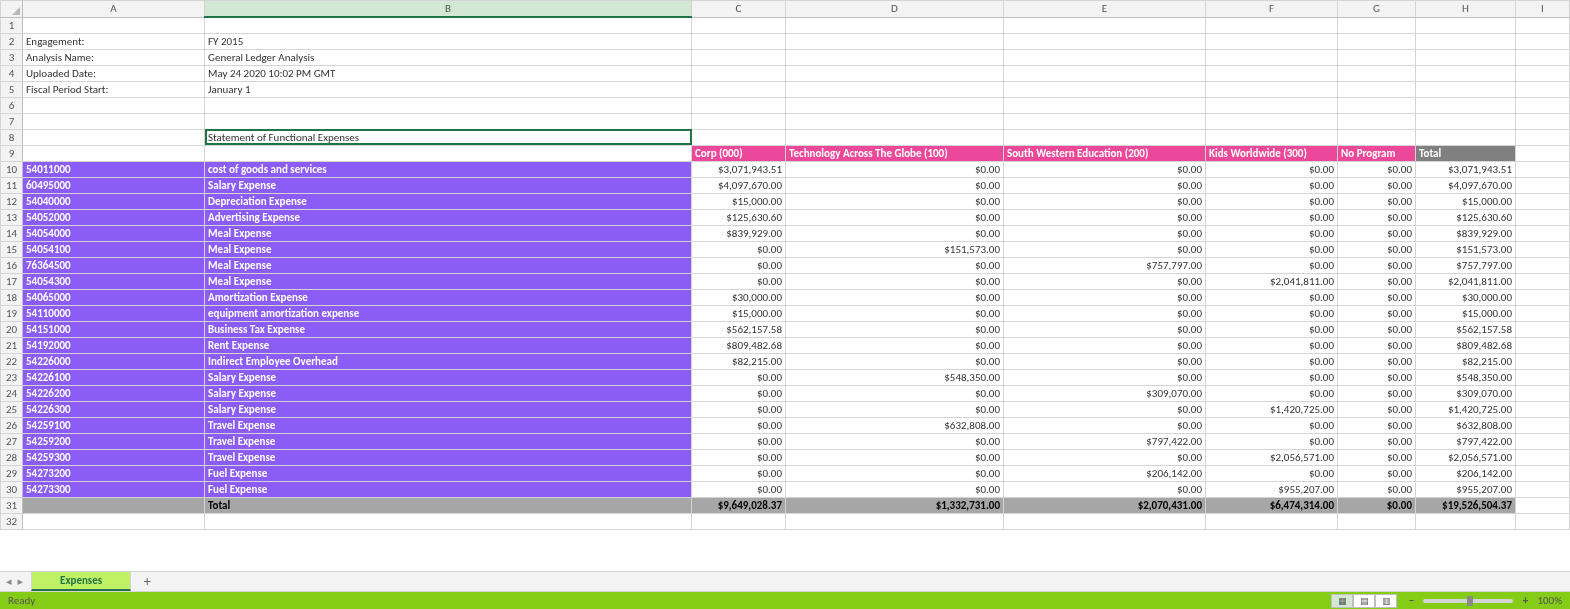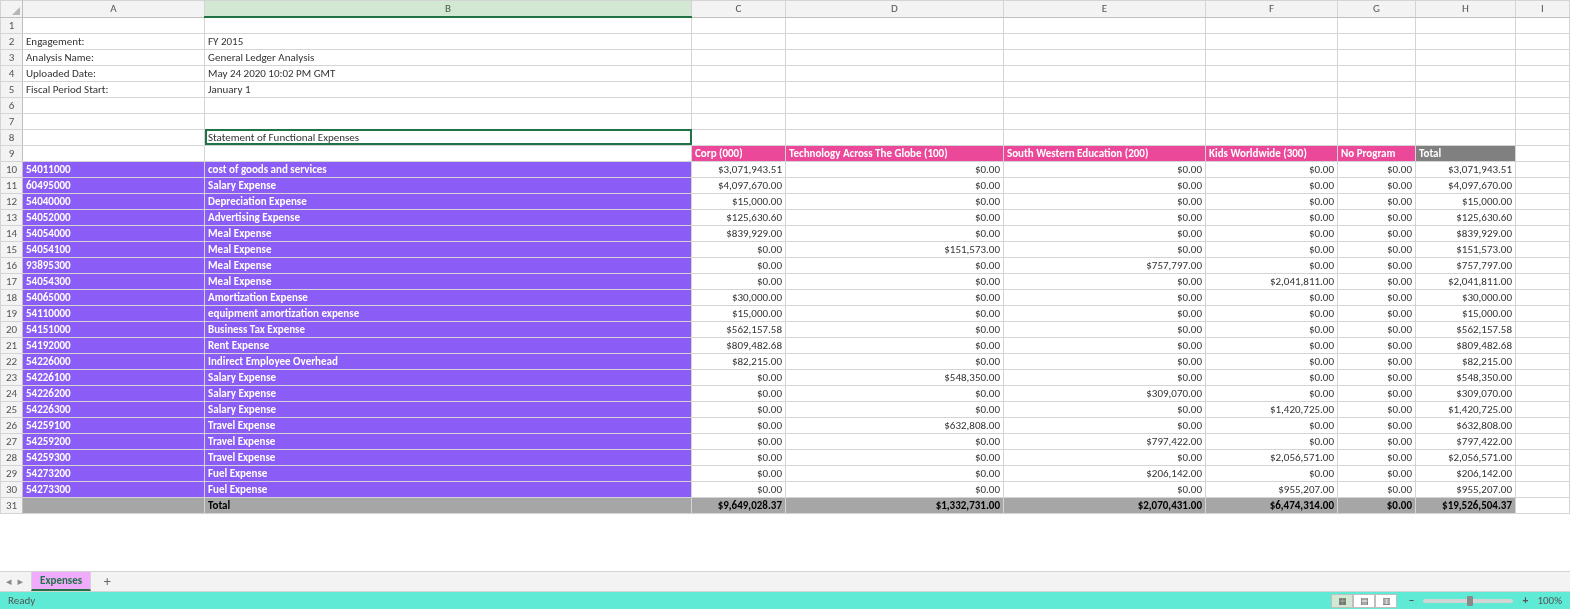--- a/index.html
+++ b/index.html
@@ -17,23 +17,23 @@
   td.grayhdr{background:#808080;color:#fff;font-weight:700}
   td.grayrow{background:#a6a6a6;color:#000;font-weight:700}
   td.num{text-align:right}
   td.bold{font-weight:400}
   td.selcell{outline:2px solid #217346;outline-offset:-2px}
   
   .cA{width:182px}.cB{width:487px}.cC{width:94px}.cD{width:218px}.cE{width:202px}.cF{width:132px}.cG{width:78px}.cH{width:100px}.cI{width:54px}
   .tabbar{position:absolute;left:0;right:0;bottom:18px;height:20px;background:#f3f3f3;border-top:1px solid #d4d4d4;display:flex;align-items:stretch;font-size:11px}
   .tabnav{display:flex;align-items:center;padding:0 6px;gap:6px;color:#8a8a8a}
   .tabnav span{cursor:default}
-  .tab{display:flex;align-items:center;padding:0 8px;background:#f0abfc;border:1px solid #d4d4d4;border-top:none;border-bottom:2px solid #217346;color:#217346;font-weight:700;margin-left:2px}
+  .tab{display:flex;align-items:center;padding:0 28px;background:#bef264;border:1px solid #d4d4d4;border-top:none;border-bottom:2px solid #217346;color:#217346;font-weight:700;margin-left:2px}
   .addtab{display:flex;align-items:center;justify-content:center;width:24px;color:#666;font-size:14px;margin-left:4px}
-  .statusbar{position:absolute;left:0;right:0;bottom:0;height:18px;background:#5eead4;border-top:1px solid #d4d4d4;display:flex;align-items:center;font-size:11px;color:#555;padding:0 8px;justify-content:space-between}
+  .statusbar{position:absolute;left:0;right:0;bottom:0;height:18px;background:#84cc16;border-top:1px solid #d4d4d4;display:flex;align-items:center;font-size:11px;color:#555;padding:0 8px;justify-content:space-between}
   .status-right{display:flex;align-items:center;gap:8px}
   .viewbtns{display:flex;gap:0}
   .viewbtn{width:22px;height:14px;border:1px solid #bfbfbf;display:flex;align-items:center;justify-content:center;font-size:9px;color:#555;background:#fff}
   .viewbtn.active{background:#d2e8d2}
   .zoom{display:flex;align-items:center;gap:6px}
   .zoom-track{width:90px;height:4px;background:#d4d4d4;position:relative;border-radius:2px}
   .zoom-thumb{position:absolute;top:-3px;left:44px;width:6px;height:10px;background:#8a8a8a;border-radius:1px}
   .zoom-btn{width:12px;text-align:center;color:#555;font-weight:700}
 </style>
 </head>
@@ -243,21 +243,21 @@
           <td class="num">$0.00</td>
           <td class="num">$151,573.00</td>
           <td class="num">$0.00</td>
           <td class="num">$0.00</td>
           <td class="num">$0.00</td>
           <td class="num">$151,573.00</td>
           <td></td>
         </tr>
         <tr>
           <th class="rowhdr">16</th>
-          <td class="green">93895300</td>
+          <td class="green">76364500</td>
           <td class="green">Meal Expense</td>
           <td class="num">$0.00</td>
           <td class="num">$0.00</td>
           <td class="num">$757,797.00</td>
           <td class="num">$0.00</td>
           <td class="num">$0.00</td>
           <td class="num">$757,797.00</td>
           <td></td>
         </tr>
         <tr>
@@ -431,20 +431,32 @@
         <tr>
           <th class="rowhdr">31</th>
           <td class="grayrow"></td>
           <td class="grayrow">Total</td>
           <td class="grayrow num">$9,649,028.37</td>
           <td class="grayrow num">$1,332,731.00</td>
           <td class="grayrow num">$2,070,431.00</td>
           <td class="grayrow num">$6,474,314.00</td>
           <td class="grayrow num">$0.00</td>
           <td class="grayrow num">$19,526,504.37</td>
+          <td></td>
+        </tr>
+        <tr>
+          <th class="rowhdr">32</th>
+          <td></td>
+          <td></td>
+          <td></td>
+          <td></td>
+          <td></td>
+          <td></td>
+          <td></td>
+          <td></td>
           <td></td>
         </tr>
       </tbody>
 </table>
 </div>
 
 <div class="tabbar">
   <div class="tabnav">
     <span>◂</span>
     <span>▸</span>

